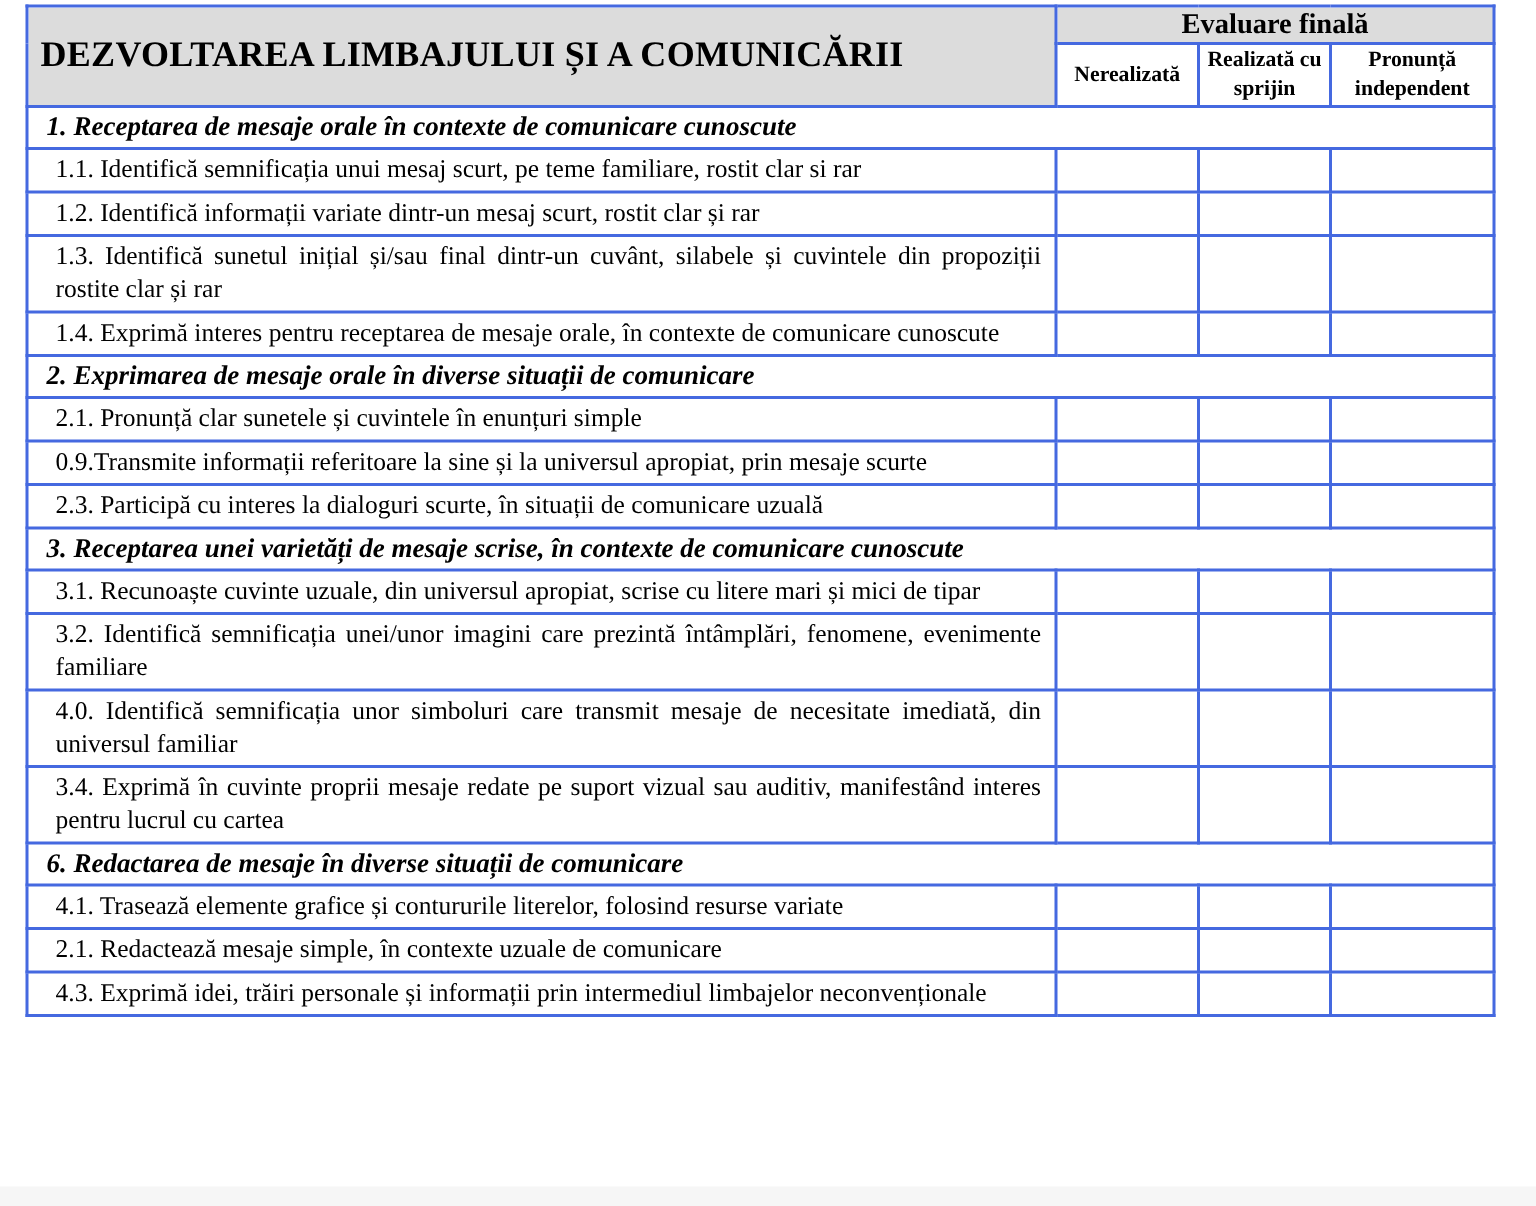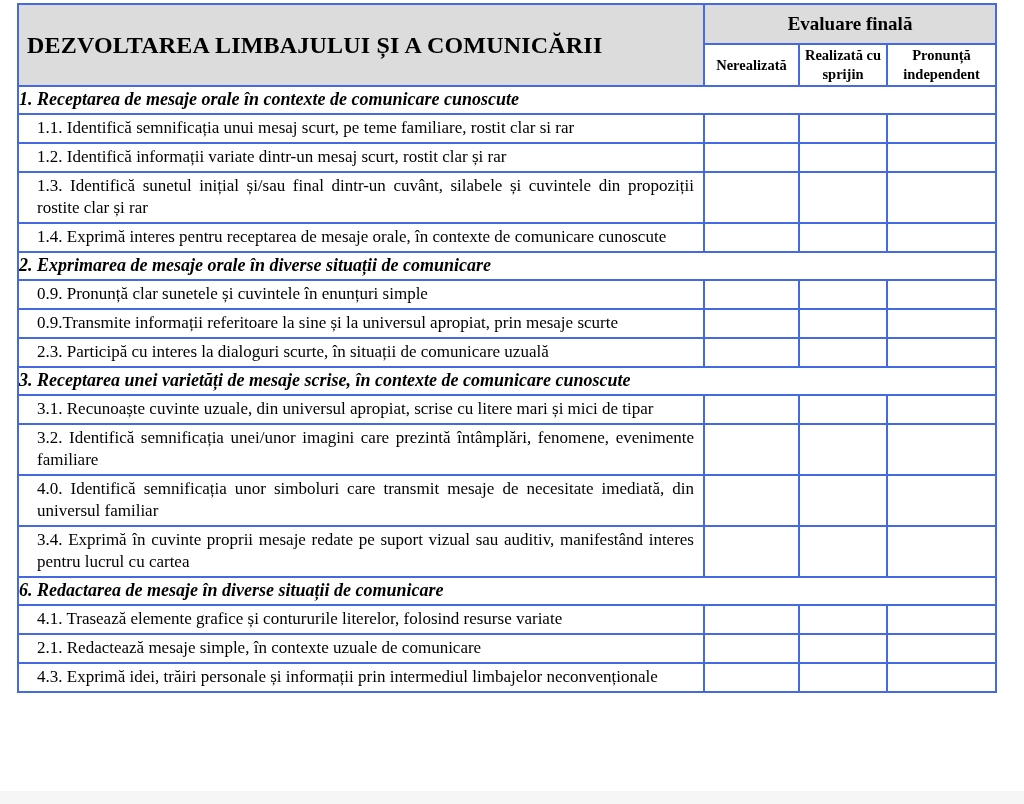--- a/index.html
+++ b/index.html
@@ -42,38 +42,38 @@
     font-weight: bold;
     font-size: 24px;
     letter-spacing: 0.2px;
     padding: 2px 8px;
   }
   td.hdr-eval {
     background: var(--header-bg);
     text-align: center;
     font-weight: bold;
     font-size: 19px;
-    height: 40px;
+    height: 25px;
     padding: 0 4px;
   }
   td.hdr-col {
     background: #ffffff;
     text-align: center;
     font-weight: bold;
     font-size: 14.5px;
     line-height: 1.3;
     height: 42px;
     padding: 0 3px;
   }
   tr.section-row td {
     font-weight: bold;
     font-style: italic;
     font-size: 18px;
     height: 28px;
-    padding: 2px 8px 3px 0;
+    padding: 2px 8px 3px 12px;
     vertical-align: middle;
   }
   td.item-text {
     font-size: 17px;
     line-height: 22px;
     text-align: justify;
     padding: 2px 9px 3px 18px;
     vertical-align: top;
   }
   td.mark-box { background: #ffffff; }
@@ -125,21 +125,21 @@
     <td class="item-text">1.4. Exprimă interes pentru receptarea de mesaje orale, în contexte de comunicare cunoscute</td>
     <td class="mark-box"></td>
     <td class="mark-box"></td>
     <td class="mark-box"></td>
   </tr>
 
   <tr class="section-row">
     <td colspan="4">2. Exprimarea de mesaje orale în diverse situații de comunicare</td>
   </tr>
   <tr>
-    <td class="item-text">0.9. Pronunță clar sunetele și cuvintele în enunțuri simple</td>
+    <td class="item-text">2.1. Pronunță clar sunetele și cuvintele în enunțuri simple</td>
     <td class="mark-box"></td>
     <td class="mark-box"></td>
     <td class="mark-box"></td>
   </tr>
   <tr>
     <td class="item-text">0.9.Transmite informații referitoare la sine și la universul apropiat, prin mesaje scurte</td>
     <td class="mark-box"></td>
     <td class="mark-box"></td>
     <td class="mark-box"></td>
   </tr>

